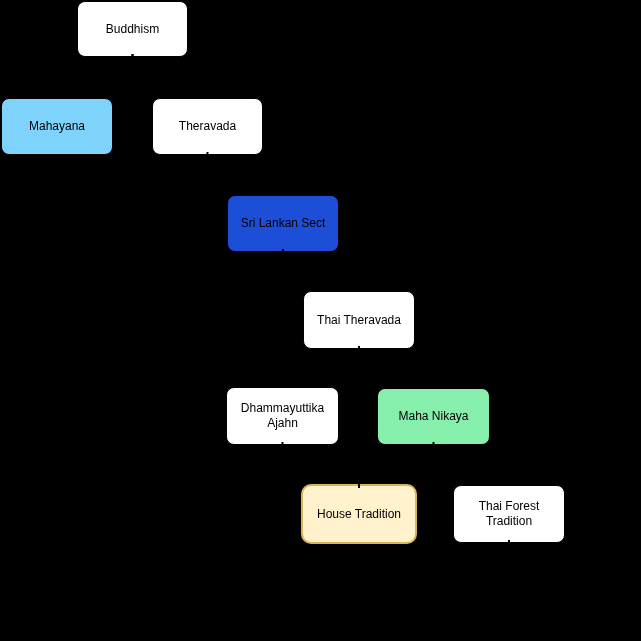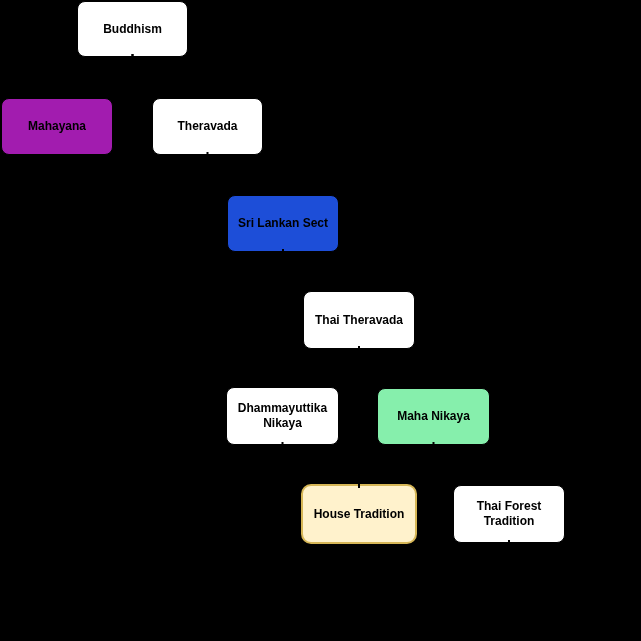--- a/index.html
+++ b/index.html
@@ -7,21 +7,20 @@
     padding: 0;
     background: #000000;
   }
   .canvas {
     position: relative;
     width: 641px;
     height: 641px;
     background: #000000;
     overflow: hidden;
     font-family: "Liberation Sans", sans-serif;
-    font-weight: bold;
   }
   .edges {
     position: absolute;
     left: 0;
     top: 0;
     width: 641px;
     height: 641px;
     z-index: 3;
     pointer-events: none;
   }
@@ -52,38 +51,38 @@
 </style>
 </head>
 <body>
 
 <div class="canvas">
 
   <div class="node" style="left: 77px; top: 1px; width: 111px; height: 56px; background: rgb(255, 255, 255); border-color: rgb(0, 0, 0);">
     <span class="node-label">Buddhism</span>
   </div>
 
-  <div class="node" style="left: 1px; top: 98px; width: 112px; height: 57px; background: #a21caf; border-color: rgb(0, 0, 0);">
+  <div class="node" style="left: 1px; top: 98px; width: 112px; height: 57px; background: #7dd3fc; border-color: rgb(0, 0, 0);">
     <span class="node-label">Mahayana</span>
   </div>
 
   <div class="node" style="left: 152px; top: 98px; width: 111px; height: 57px; background: rgb(255, 255, 255); border-color: rgb(0, 0, 0);">
     <span class="node-label">Theravada</span>
   </div>
 
   <div class="node" style="left: 227px; top: 195px; width: 112px; height: 57px; background: #1d4ed8; border-color: rgb(0, 0, 0);">
     <span class="node-label">Sri Lankan Sect</span>
   </div>
 
   <div class="node" style="left: 303px; top: 291px; width: 112px; height: 58px; background: rgb(255, 255, 255); border-color: rgb(0, 0, 0);">
     <span class="node-label">Thai Theravada</span>
   </div>
 
   <div class="node" style="left: 226px; top: 387px; width: 113px; height: 58px; background: rgb(255, 255, 255); border-color: rgb(0, 0, 0);">
-    <span class="node-label">Dhammayuttika Nikaya</span>
+    <span class="node-label">Dhammayuttika Ajahn</span>
   </div>
 
   <div class="node" style="left: 377px; top: 388px; width: 113px; height: 57px; background: #86efac; border-color: rgb(0, 0, 0);">
     <span class="node-label">Maha Nikaya</span>
   </div>
 
   <div class="node highlight" style="left: 301px; top: 484px; width: 116px; height: 60px; background: rgb(255, 242, 204); border-color: rgb(214, 182, 86);">
     <span class="node-label">House Tradition</span>
   </div>
 

